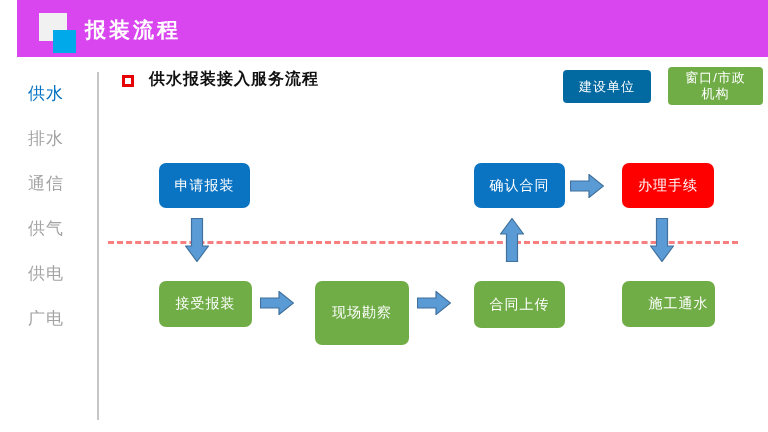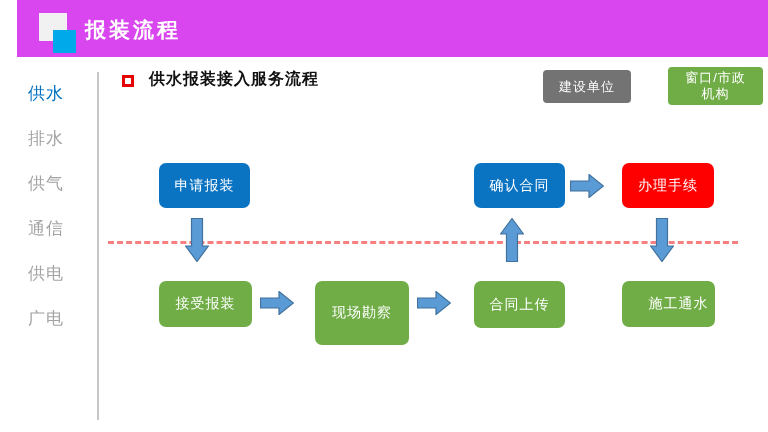--- a/index.html
+++ b/index.html
@@ -30,21 +30,21 @@
   .v-divider { position:absolute; left:97px; top:72px; width:2px; height:348px; background:#C6C6C6; }
 
   
   .bullet { position:absolute; left:122px; top:75px; width:12px; height:12px;
             border:3px solid #E60000; background:#fff; }
   .section-title { position:absolute; left:149px; top:69px; font-size:16px; font-weight:bold;
                    color:#111; letter-spacing:1px; white-space:nowrap; }
   .legend-box { position:absolute; border-radius:4px; color:#fff; text-align:center;
                 display:flex; flex-direction:column; justify-content:center;
                 font-size:13px; letter-spacing:1px; line-height:16px; }
-  .legend-blue  { left:543px; top:70px; width:88px; height:33px; background:#737373; }
+  .legend-blue  { left:563px; top:70px; width:88px; height:33px; background:#0369a1; }
   .legend-green { left:668px; top:67px; width:95px; height:38px; background:#70AD47; }
 
   
   .node { position:absolute; border-radius:7px; color:#fff; font-size:14px;
           letter-spacing:1px; display:flex; align-items:center; justify-content:center;
           white-space:nowrap;margin-left:7px; }
   .node.blue  { background:#0B74C2; }
   .node.green { background:#70AD47; }
   .node.red   { background:#FE0000; }
   .n-apply   { left:152px; top:163px; width:91px; height:45px; }
@@ -74,22 +74,22 @@
     <div class="logo">
       <div class="sq-white"></div>
       <div class="sq-cyan"></div>
     </div>
     <div class="app-title">报装流程</div>
   </div>
 
   <div class="sidebar">
     <div class="side-item active">供水</div>
     <div class="side-item">排水</div>
+    <div class="side-item">通信</div>
     <div class="side-item">供气</div>
-    <div class="side-item">通信</div>
     <div class="side-item">供电</div>
     <div class="side-item">广电</div>
   </div>
   <div class="v-divider"></div>
 
   <div class="bullet"></div>
   <div class="section-title">供水报装接入服务流程</div>
 
   <div class="legend-box legend-blue">
     <span>建设单位</span>

